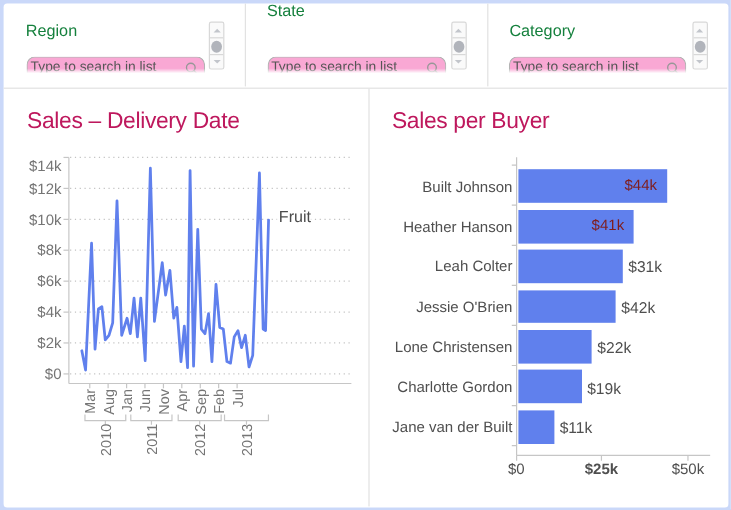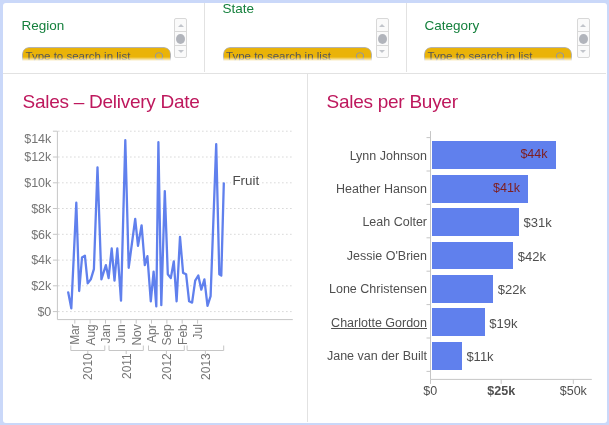--- a/index.html
+++ b/index.html
@@ -1,21 +1,21 @@
 <!DOCTYPE html>
 <html><head>
 <meta charset="utf-8">
 <style>
 html,body{margin:0;padding:0;}
 body{width:609px;height:425px;font-family:"Liberation Sans",sans-serif;position:relative;background:#cad8f9;overflow:hidden;}
 .frame{position:absolute;left:2.5px;top:2.5px;width:604px;height:420px;background:#fff;border-radius:3px;}
 .abs{position:absolute;}
 .sep{position:absolute;background:#e2e2e2;}
 .ftitle{position:absolute;font-size:13.5px;color:#15803d;}
-.sinput{position:absolute;top:47px;height:28px;background:#eab308;border:1px solid #b3b3b3;border-radius:7px;box-sizing:border-box;-webkit-mask-image:linear-gradient(to bottom,#000 0px,#000 10px,rgba(0,0,0,0) 14px);mask-image:linear-gradient(to bottom,#000 0px,#000 10px,rgba(0,0,0,0) 14px);}
+.sinput{position:absolute;top:47px;height:28px;background:#f9a8d4;border:1px solid #b3b3b3;border-radius:7px;box-sizing:border-box;-webkit-mask-image:linear-gradient(to bottom,#000 0px,#000 10px,rgba(0,0,0,0) 14px);mask-image:linear-gradient(to bottom,#000 0px,#000 10px,rgba(0,0,0,0) 14px);}
 .sinput span{position:absolute;left:2.5px;top:1.5px;font-size:11.5px;color:#555555;white-space:nowrap;}
 .sbar{position:absolute;top:18px;width:13px;height:40px;background:#fafafa;border:1px solid #d8d8d8;border-radius:2px;box-sizing:border-box;}
 .sbar .c1{position:absolute;left:0;top:12px;width:11px;height:1px;background:#d8d8d8;}
 .sbar .c2{position:absolute;left:0;top:26px;width:11px;height:1px;background:#d8d8d8;}
 .sbar .up{position:absolute;left:2.5px;top:4.5px;width:0;height:0;border-left:3px solid transparent;border-right:3px solid transparent;border-bottom:3.7px solid #c2c5cb;}
 .sbar .dn{position:absolute;left:2.5px;top:30.5px;width:0;height:0;border-left:3px solid transparent;border-right:3px solid transparent;border-top:3.7px solid #c2c5cb;}
 .sbar .th{position:absolute;left:1px;top:14.5px;width:9px;height:10px;border-radius:50%;background:#b1b4bb;}
 .ctitle{position:absolute;font-size:19px;letter-spacing:-0.27px;color:#be185d;}
 .bname{position:absolute;font-size:12.5px;color:#4f4f4f;text-align:right;width:120px;white-space:nowrap;}
 .bar{position:absolute;background:#6080ed;left:431.8px;height:27.8px;}
@@ -179,26 +179,26 @@
     <line x1="426.5" y1="304.6" x2="430.5" y2="304.6"></line>
     <line x1="426.5" y1="338.0" x2="430.5" y2="338.0"></line>
     <line x1="426.5" y1="371.4" x2="430.5" y2="371.4"></line>
 
     <line x1="430.5" y1="379.4" x2="430.5" y2="383.9"></line>
     <line x1="501.2" y1="379.4" x2="501.2" y2="383.9"></line>
     <line x1="573.3" y1="379.4" x2="573.3" y2="383.9"></line>
   </g>
 </svg>
 
-<div class="bname" style="left:307px;top:148.6px;">Lynn Johnson</div>
+<div class="bname" style="left:307px;top:148.6px;">Built Johnson</div>
 <div class="bname" style="left:307px;top:182.0px;">Heather Hanson</div>
 <div class="bname" style="left:307px;top:215.4px;">Leah Colter</div>
 <div class="bname" style="left:307px;top:248.8px;">Jessie O'Brien</div>
 <div class="bname" style="left:307px;top:282.2px;">Lone Christensen</div>
-<div class="bname" style="left:307px;top:315.6px;text-decoration:underline;">Charlotte Gordon</div>
+<div class="bname" style="left:307px;top:315.6px;">Charlotte Gordon</div>
 <div class="bname" style="left:307px;top:349.0px;">Jane van der Built</div>
 
 <div class="bar" style="top:141.4px;width:124.4px;"></div>
 <div class="bar" style="top:174.8px;width:95.8px;"></div>
 <div class="bar" style="top:208.2px;width:87.2px;"></div>
 <div class="bar" style="top:241.6px;width:81.5px;"></div>
 <div class="bar" style="top:275.0px;width:61.5px;"></div>
 <div class="bar" style="top:308.4px;width:53px;"></div>
 <div class="bar" style="top:341.8px;width:30.1px;"></div>
 

